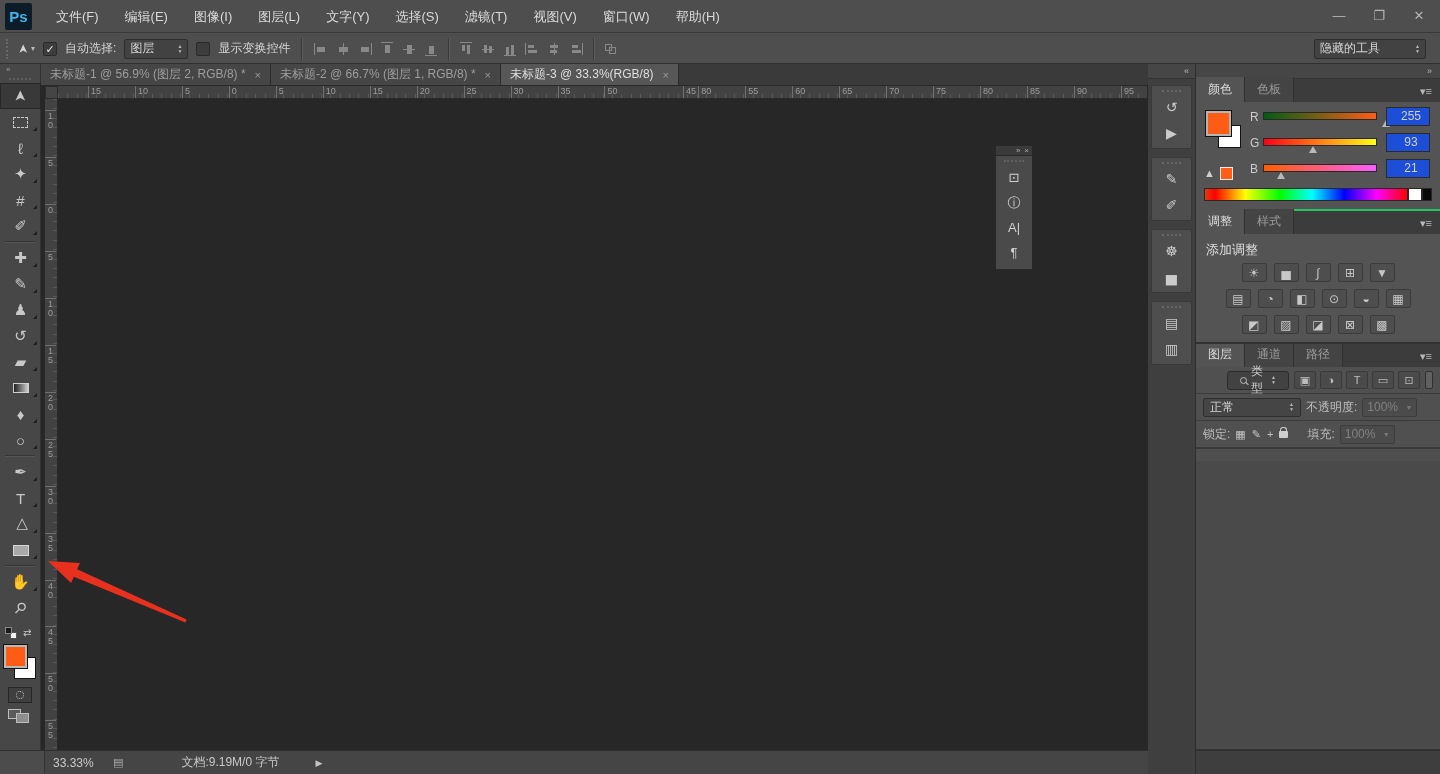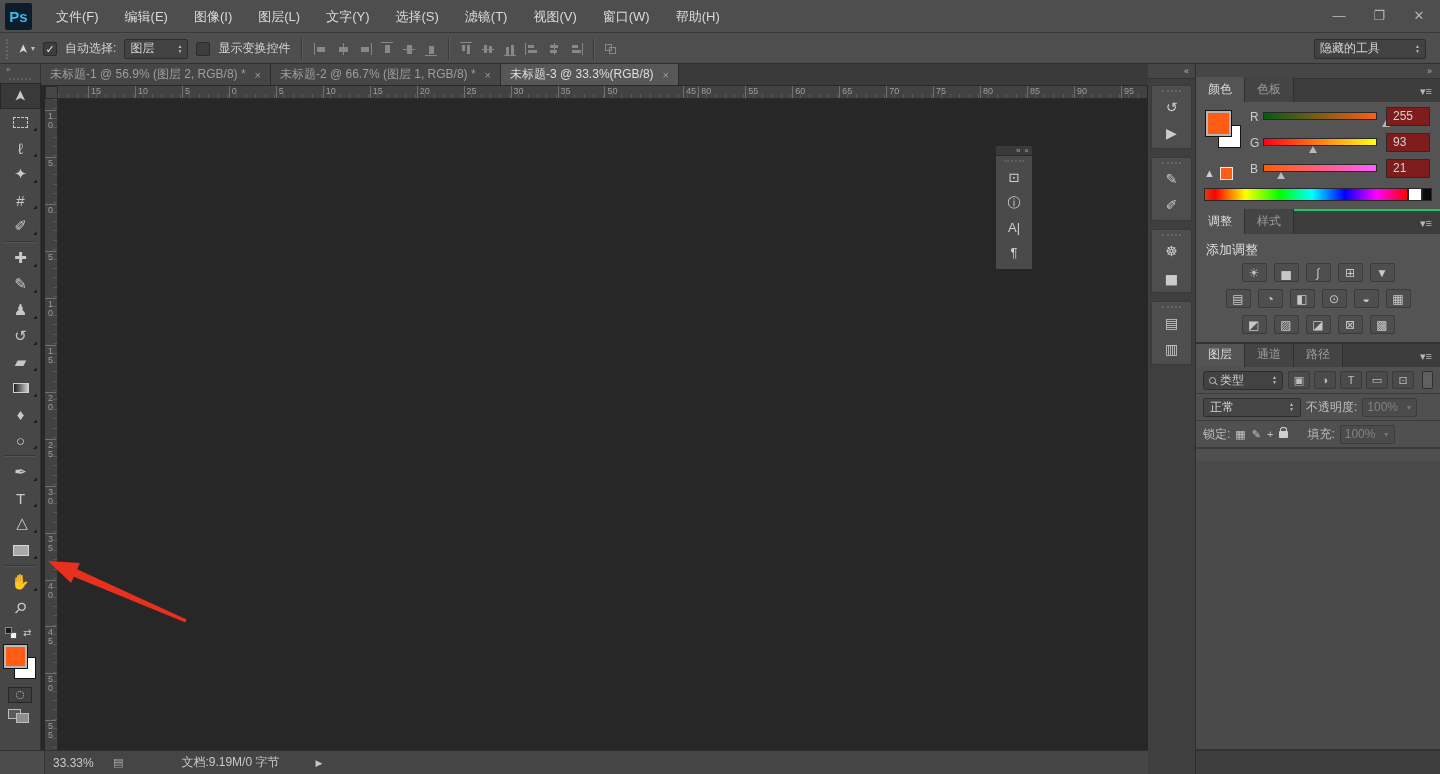--- a/index.html
+++ b/index.html
@@ -124,39 +124,39 @@
   .panel-color{position:relative;height:132px;background:#545454;border-bottom:2px solid #22c55e;}
   .cfg{position:absolute;left:10px;top:32px;width:25px;height:25px;border:2px solid #b5b5b5;outline:1px solid #141414;z-index:2;}
   .cbg{position:absolute;left:22px;top:46px;width:23px;height:23px;background:#fff;border:1px solid #141414;}
   .gamut-tri{position:absolute;left:8px;top:88px;color:#cfcfcf;font-size:11px;}
   .gamut-sw{position:absolute;left:24px;top:88px;width:13px;height:13px;border:1px solid #e8e8e8;}
   .crow{position:absolute;left:54px;width:180px;height:20px;}
   .clabel{position:absolute;left:0;top:1px;font-size:12px;color:#cbcbcb;}
   .ctrack{position:absolute;left:13px;top:3px;width:114px;height:8px;border:1px solid #282828;}
   .cthumb{position:absolute;top:11px;width:0;height:0;margin-left:9px;
           border-left:4px solid transparent;border-right:4px solid transparent;border-bottom:7px solid #b9b9b9;}
-  .cval{position:absolute;right:0;top:-2px;width:44px;height:19px;background:#7f1d1d;border:1px solid #2a2a2a;
-        font-size:12px;color:#d2d2d2;line-height:17px;padding-left:6px;}
+  .cval{position:absolute;right:0;top:-2px;width:44px;height:19px;background:#1d4ed8;border:1px solid #2a2a2a;
+        font-size:12px;color:#d2d2d2;line-height:17px;padding-left:6px;text-align:center;}
   .spectrum{position:absolute;left:8px;right:32px;bottom:8px;height:13px;border:1px solid #282828;
             background:linear-gradient(to right,#e03a10,#ff0000 5%,#ffff00 20%,#00ff00 37%,#00ffff 53%,#0000ff 69%,#ff00ff 85%,#ff0000 100%);}
   .spec-w{position:absolute;right:18px;bottom:8px;width:14px;height:13px;background:#fff;border:1px solid #282828;}
   .spec-b{position:absolute;right:8px;bottom:8px;width:10px;height:13px;background:#0a0a0a;border:1px solid #282828;}
 
   .panel-adj{position:relative;height:133px;background:#545454;border-bottom:2px solid #323232;}
   .adj-title{position:absolute;left:10px;top:30px;font-size:13px;color:#dedede;}
   .adjrows{position:absolute;left:0;right:0;top:52px;}
   .adjrow{display:flex;justify-content:center;gap:7px;margin-bottom:7px;}
   .adj{width:25px;height:19px;background:#4e4e4e;border:1px solid #3b3b3b;border-radius:2px;color:#c8c8c8;
        font-size:12px;display:flex;align-items:center;justify-content:center;}
 
   .panel-layers{flex:1;display:flex;flex-direction:column;background:#4a4a4a;}
   .lrow{height:27px;display:flex;align-items:center;padding:0 7px;gap:5px;background:#505050;
         border-bottom:1px solid #3b3b3b;font-size:12px;color:#bdbdbd;}
   .filterbox{width:80px;height:19px;background:#424242;border:1px solid #2d2d2d;border-radius:3px;
-             display:flex;align-items:center;padding:0 5px;gap:4px;color:#d0d0d0;}
+             display:flex;align-items:center;padding:0 12px;gap:4px;color:#d0d0d0;margin-left:24px;}
   .mag{width:7px;height:7px;border:1px solid #bbb;border-radius:50%;position:relative;flex:none;}
   .mag::after{content:"";position:absolute;width:4px;height:1px;background:#bbb;transform:rotate(45deg);right:-3px;bottom:-1px;}
   .fbtn{width:22px;height:18px;background:#4a4a4a;border:1px solid #3a3a3a;border-radius:2px;color:#bdbdbd;
         font-size:11px;text-align:center;line-height:16px;}
   .ftoggle{margin-left:auto;width:11px;height:18px;background:#606060;border:1px solid #2f2f2f;border-radius:2px;}
   .blendcombo{width:98px;height:19px;background:#454545;border:1px solid #2e2e2e;border-radius:2px;
               display:flex;align-items:center;padding:0 6px;color:#d5d5d5;}
   .discombo{width:55px;height:19px;background:#4b4b4b;border:1px solid #3c3c3c;border-radius:2px;
             display:flex;align-items:center;padding:0 4px;color:#828282;}
   .disarrow{margin-left:auto;font-size:7px;color:#777;}

